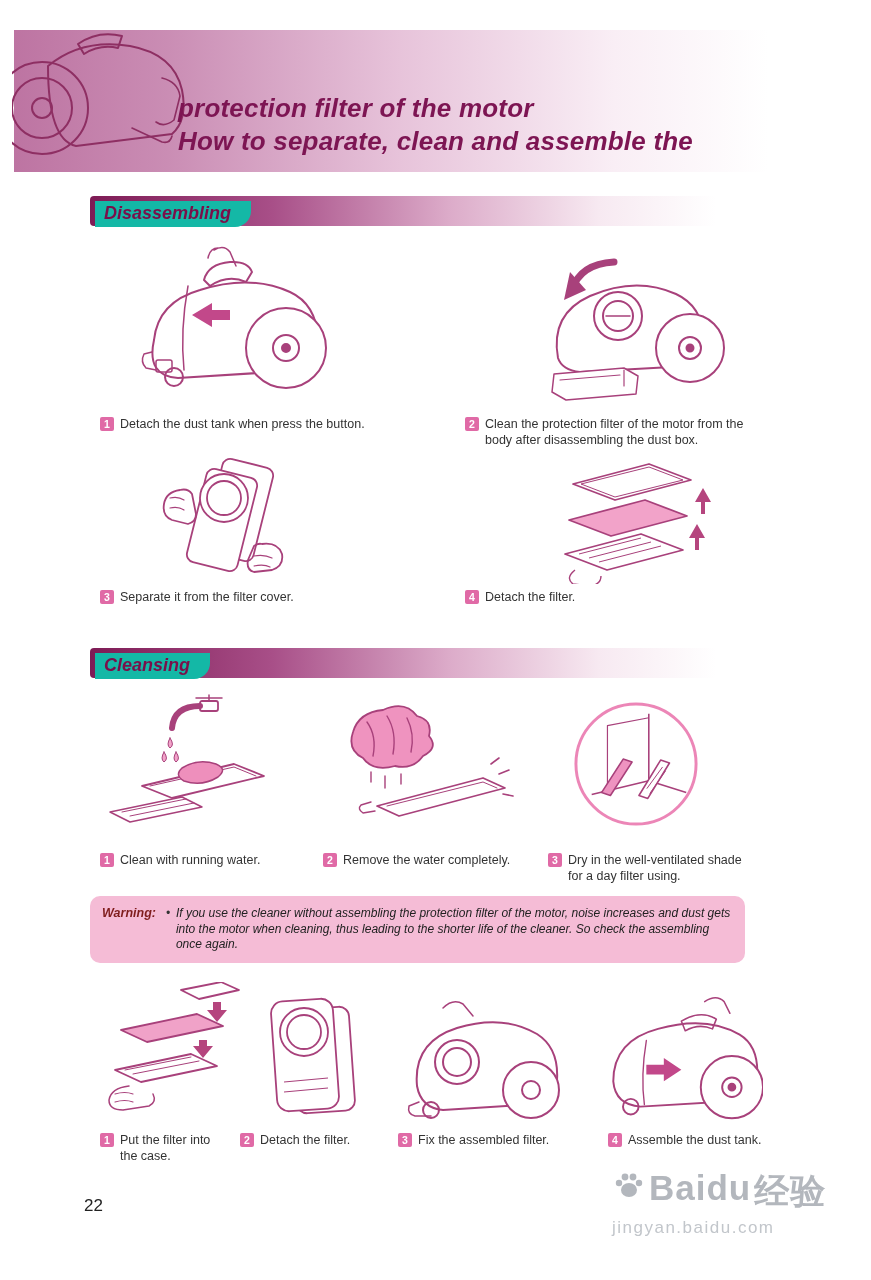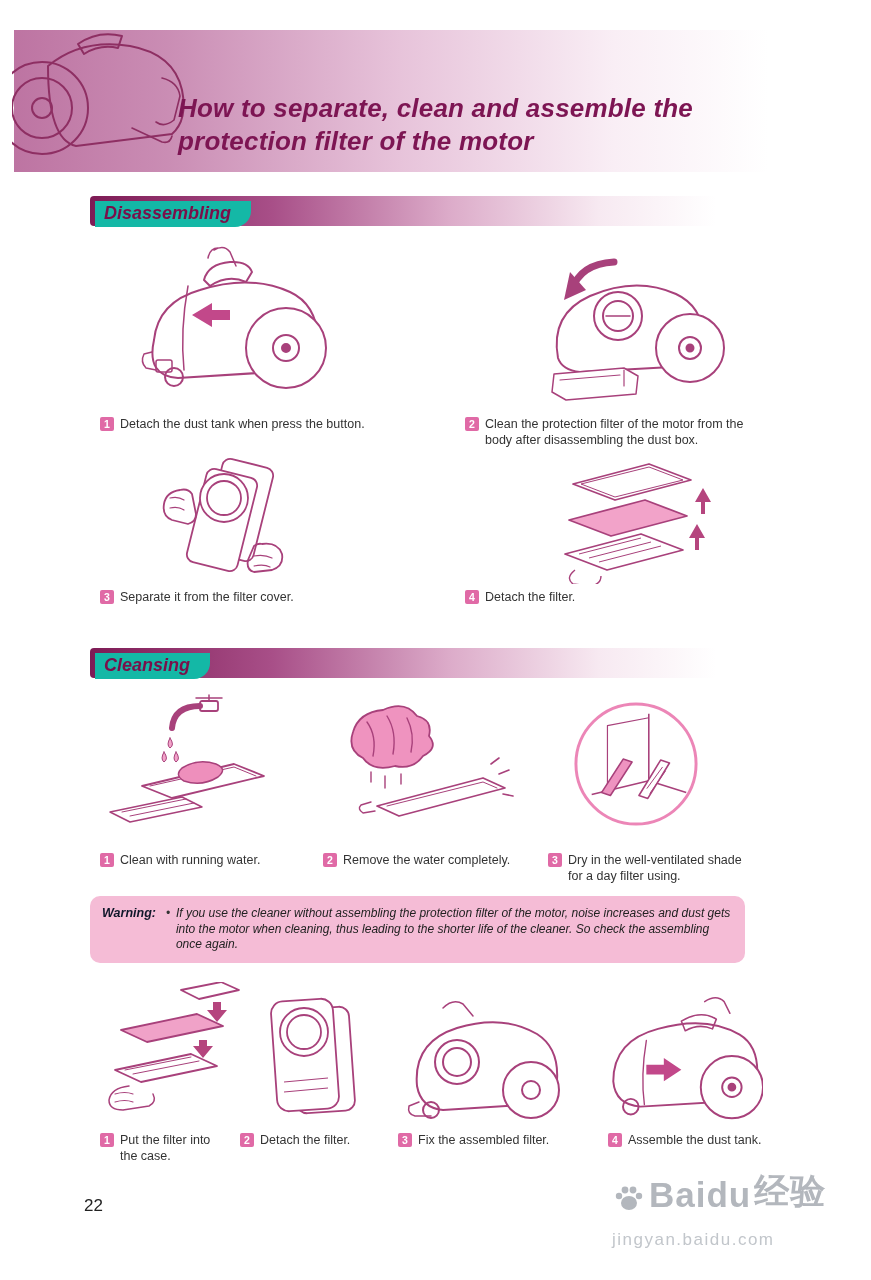--- a/index.html
+++ b/index.html
@@ -25,51 +25,51 @@
   .caption{position:absolute;display:flex;gap:6px;align-items:flex-start;
     font-size:12.5px;color:#333;line-height:16px}
   .badge{flex:none;width:14px;height:14px;margin-top:1px;background:#e06aa6;border-radius:2px;
     color:#fff;font-size:10.5px;font-weight:bold;display:flex;align-items:center;justify-content:center}
 
   .ill{position:absolute}
 
   
   .warning{position:absolute;left:90px;top:896px;width:655px;background:#f5bcd6;border-radius:10px;
     padding:10px 14px 10px 12px;display:flex;gap:10px;font-style:italic;font-size:12px;color:#222}
-  .warning-label{font-weight:bold;font-size:12.5px;color:#0f172a;white-space:nowrap}
+  .warning-label{font-weight:bold;font-size:12.5px;color:#7f1d1d;white-space:nowrap}
   .warning ul{list-style:none}
   .warning li{position:relative;padding-left:10px;line-height:15.5px}
   .warning li::before{content:"\2022";position:absolute;left:0;color:#333}
 
   
   .page-number{position:absolute;left:84px;top:1196px;font-size:17px;color:#222}
   .watermark{position:absolute;left:612px;top:1168px;color:#b3b7bd}
-  .wm-row{display:flex;align-items:flex-end;gap:3px;font-weight:bold;font-size:35px;letter-spacing:1px}
-  .wm-url{margin-top:15px;font-size:17px;color:#c2c6cb;letter-spacing:1.5px}
+  .wm-row{display:flex;align-items:flex-start;gap:3px;font-weight:bold;font-size:35px;letter-spacing:1px}
+  .wm-url{margin-top:3px;font-size:17px;color:#c2c6cb;letter-spacing:1.5px}
 </style>
 </head>
 <body>
 
 <div class="page">
 
   <div class="header-band">
     <svg class="header-vac" width="190" height="155" viewBox="0 0 190 155">
       <g fill="none" stroke="#8e2f63" stroke-width="2" stroke-linejoin="round" stroke-linecap="round">
         <circle cx="30" cy="100" r="46"></circle>
         <circle cx="30" cy="100" r="30"></circle>
         <circle cx="30" cy="100" r="10"></circle>
         <path d="M36 58 q34 -28 82 -20 q44 8 52 44 q6 30 -10 44 l-96 12 q-28 -6 -28 -80 z"></path>
         <path d="M66 36 q20 -14 44 -8 l-4 12 q-18 -4 -34 6 z"></path>
         <path d="M150 70 q16 4 18 18 l-6 24 q-10 8 -18 2" stroke-width="1.6"></path>
         <path d="M120 120 l30 14 q8 2 10 -6" stroke-width="1.6"></path>
       </g>
     </svg>
     <div class="page-title">
+      <div>protection filter of the motor</div>
       <div>How to separate, clean and assemble the</div>
-      <div>protection filter of the motor</div>
     </div>
   </div>
 
   <div class="banner" style="top:196px">
     <div class="banner-bg"></div>
     <div class="banner-label">Disassembling</div>
   </div>
 
   <svg class="ill" style="left:118px;top:244px" width="230" height="166" viewBox="0 0 230 166">
     <g fill="none" stroke="#a8417b" stroke-width="2" stroke-linecap="round" stroke-linejoin="round">

